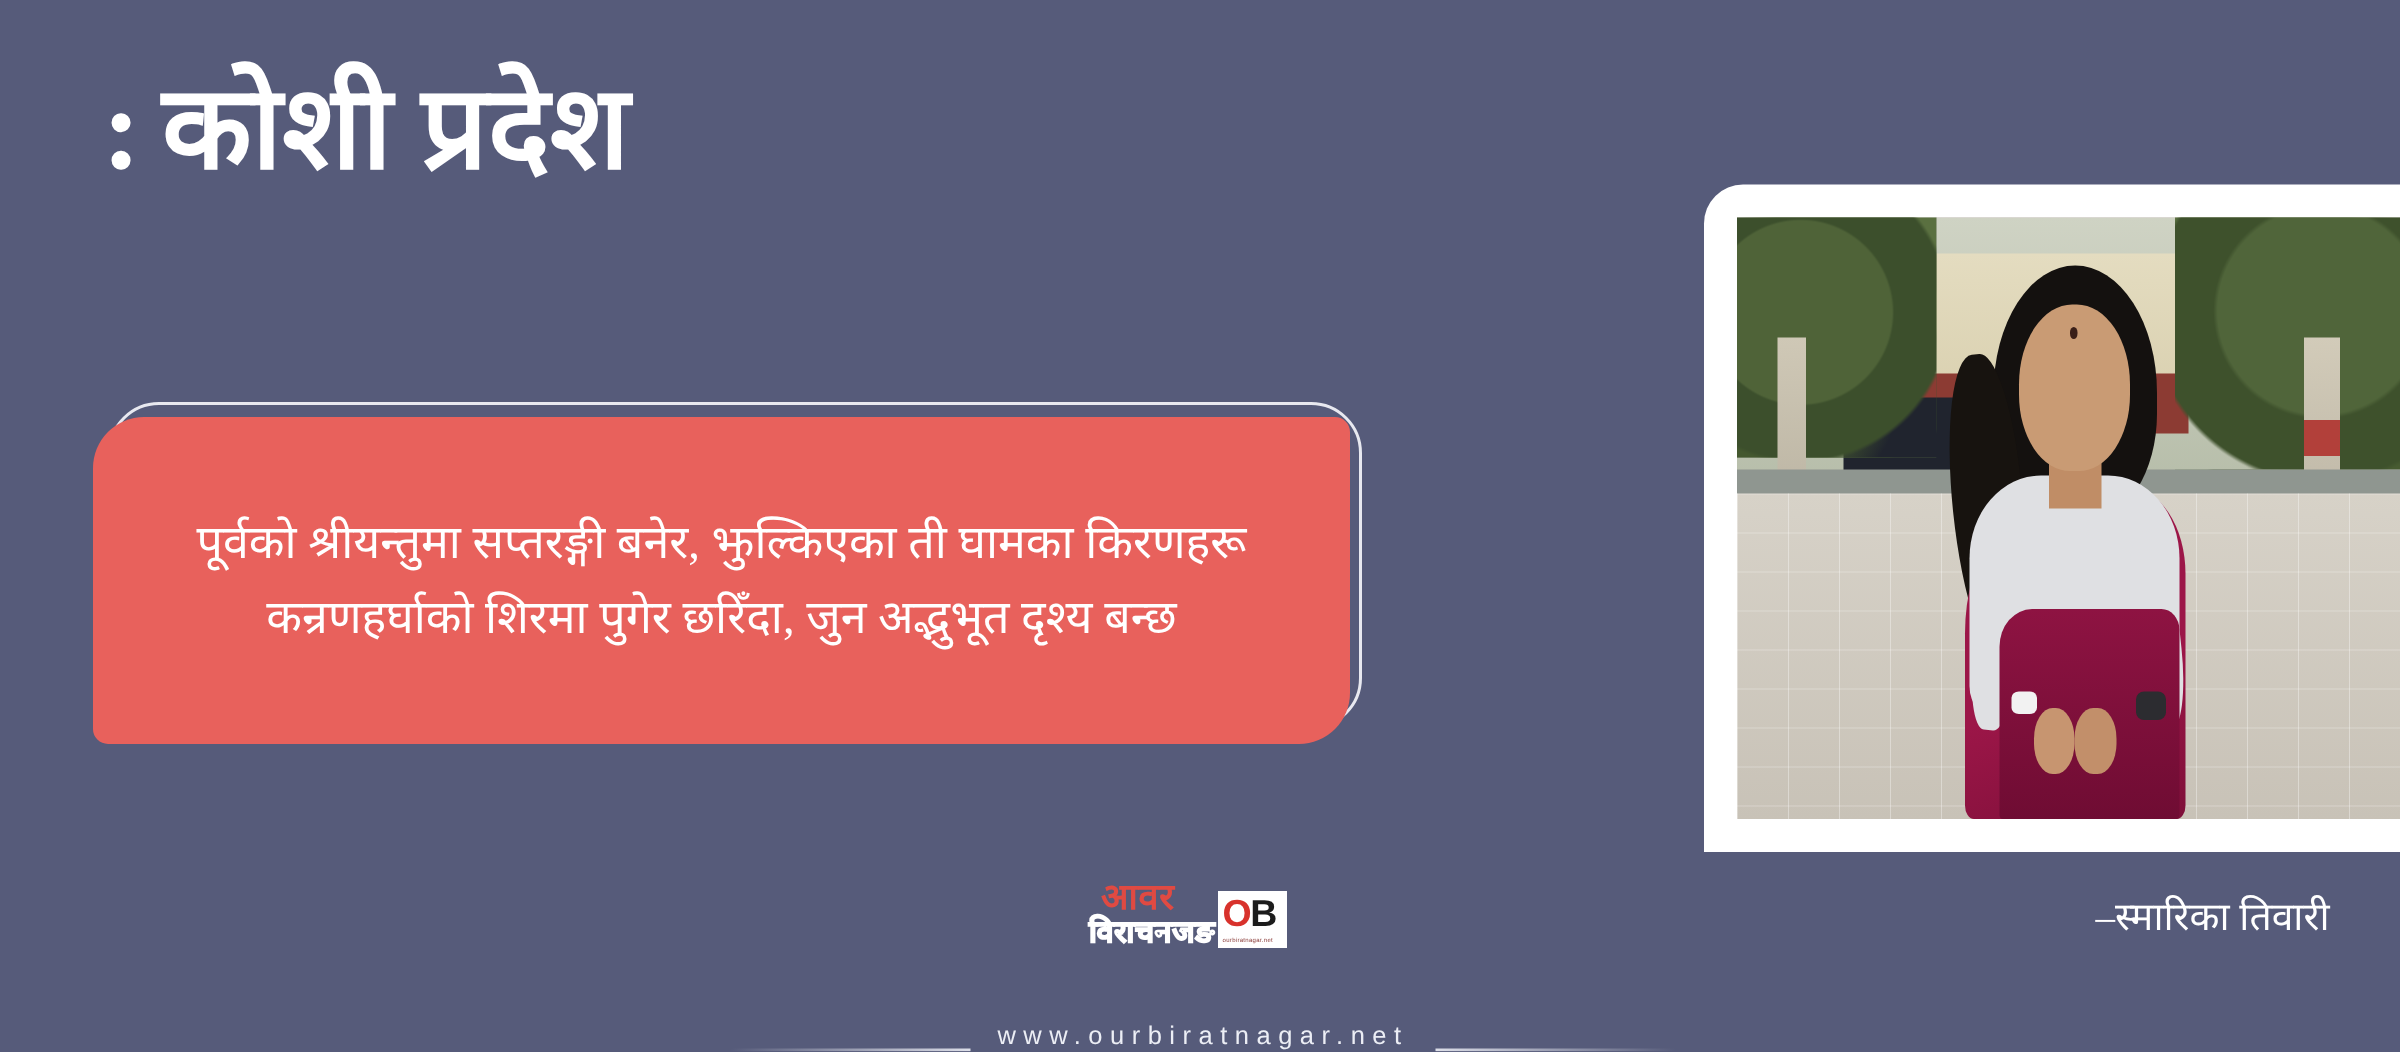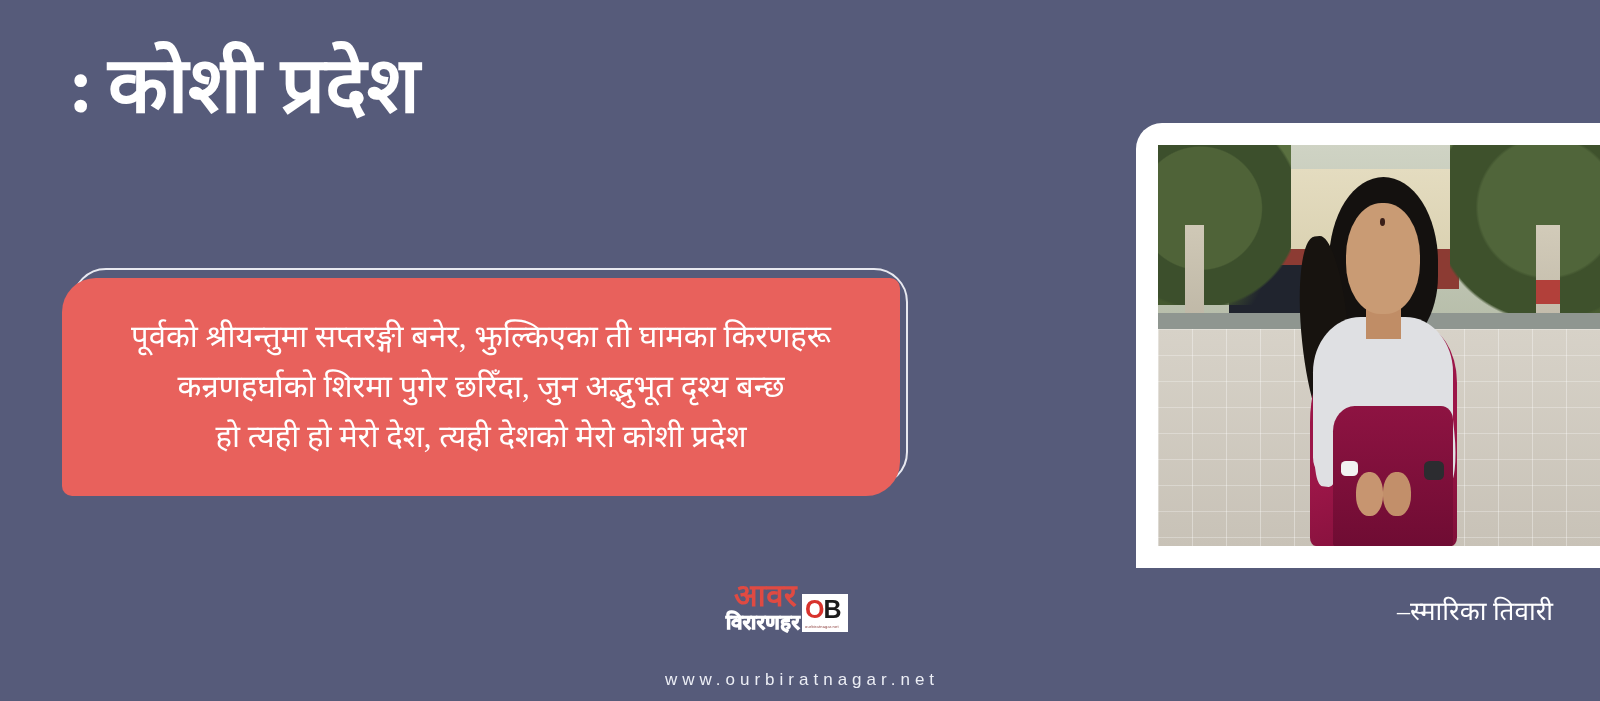--- a/index.html
+++ b/index.html
@@ -196,21 +196,21 @@
   }
   #logo-words {
     position: relative;
     display: flex;
     flex-direction: column;
     align-items: flex-start;
     line-height: 1;
   }
   #logo-awar {
     font-family: "Liberation Serif", "DejaVu Serif", serif;
-    font-size: 31px;
+    font-size: 24px;
     font-weight: 700;
     color: #e04a42;
     letter-spacing: 0.5px;
     margin-left: 8px;
   }
   #logo-biratnagar {
     font-family: "Liberation Serif", "DejaVu Serif", serif;
     font-size: 20px;
     font-weight: 700;
     color: #565b7a;
@@ -249,24 +249,23 @@
   }
 
   
   #footer {
     position: absolute;
     left: 4px;
     right: 0;
     top: 658px;
     height: 43px;
     display: flex;
-    align-items: center;
+    align-items: flex-end;
     justify-content: center;
     gap: 18px;
-    flex-direction: column;
   }
   .rule {
     height: 2px;
     width: 160px;
     background: linear-gradient(90deg, rgba(220,222,232,0) 0%, #dcdee8 100%);
   }
   .rule.right {
     background: linear-gradient(90deg, #dcdee8 0%, rgba(220,222,232,0) 100%);
   }
   #footer-url {
@@ -285,21 +284,20 @@
   <div id="title-block">
     <span class="title-word" id="title-colon">:</span>
     <span class="title-word" id="title-main">कोशी प्रदेश</span>
   </div>
 
   <div id="quote-wrap">
     <div id="quote-outline"></div>
     <div id="quote-card">
       <div class="quote-line">पूर्वको श्रीयन्तुमा सप्तरङ्गी बनेर, झुल्किएका ती घामका किरणहरू</div>
       <div class="quote-line">कन्रणहर्घाको शिरमा पुगेर छरिँदा, जुन अद्भुभूत दृश्य बन्छ</div>
-      <div class="quote-line">हो त्यही हो मेरो देश, त्यही देशको मेरो कोशी प्रदेश</div>
     </div>
   </div>
 
   <div id="photo-frame">
     <div id="photo">
       <div class="ph-sky"></div>
       <div class="ph-building"></div>
       <div class="ph-wallband"></div>
       <div class="ph-dark"></div>
       <div class="ph-tree-l"></div>
@@ -325,21 +323,21 @@
         <div class="ph-bangle"></div>
       </div>
     </div>
   </div>
 
   <div id="credit">–स्मारिका तिवारी</div>
 
   <div id="logo">
     <div id="logo-words">
       <span id="logo-awar">आवर</span>
-      <span id="logo-biratnagar">विरारणहर</span>
+      <span id="logo-biratnagar">विराचनजङ</span>
     </div>
     <div id="logo-badge">
       <div id="logo-ob">
         <span class="ob-o">O</span><span class="ob-b">B</span>
       </div>
       <div id="logo-url-mini">ourbiratnagar.net</div>
     </div>
   </div>
 
   <div id="footer">

